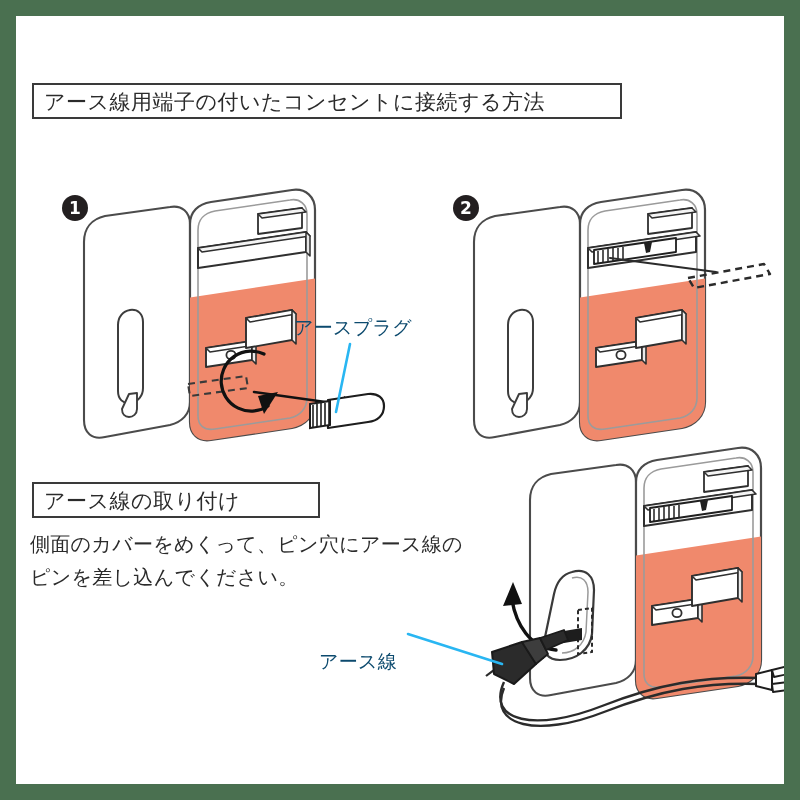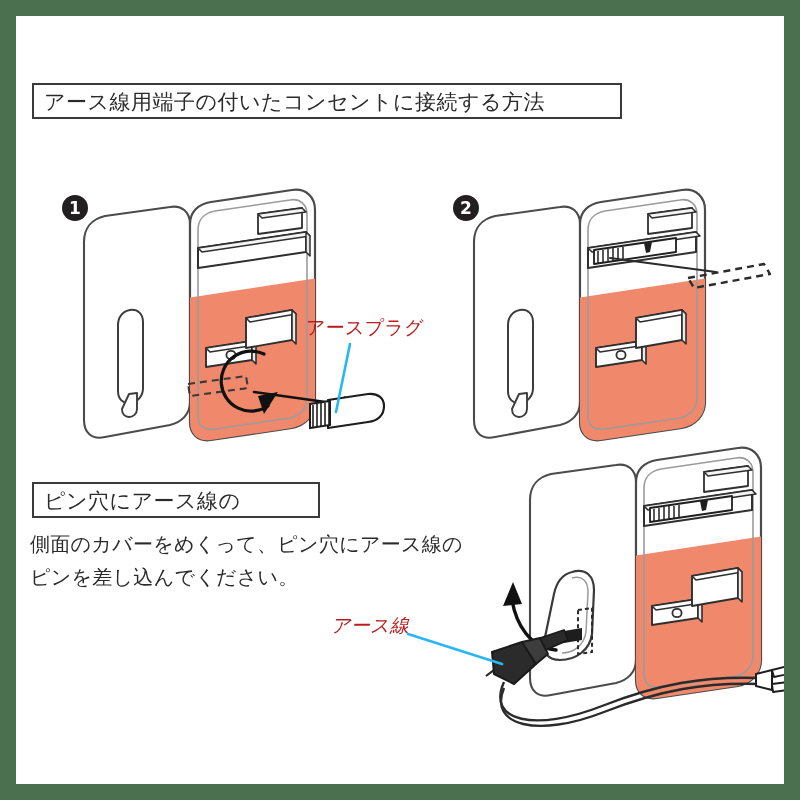--- a/index.html
+++ b/index.html
@@ -51,25 +51,25 @@
   .step-badge{
     position:absolute;width:26px;height:26px;border-radius:50%;
     background:#231f20;color:#ffffff;
     font-size:17px;font-weight:bold;line-height:26px;text-align:center;
     font-family:"DejaVu Sans",sans-serif;
   }
   #badge1{left:46px;top:179px;}
   #badge2{left:437px;top:179px;}
 
   .callout{
-    position:absolute;font-size:19px;color:#b91c1c;
-    white-space:nowrap;line-height:1;letter-spacing:0.3px;margin-left:12px;
+    position:absolute;font-size:19px;color:#0c4a6e;
+    white-space:nowrap;line-height:1;letter-spacing:0.3px;
   }
   #callout-plug{left:278px;top:302px;}
-  #callout-wire{left:303px;top:600px;font-style:italic;}
+  #callout-wire{left:303px;top:636px;}
 </style>
 </head>
 <body>
 
 <div id="page">
   <div class="inner-card">
 
     <div class="stage">
       <svg viewBox="0 0 768 768" xmlns="http://www.w3.org/2000/svg">
         <defs>
@@ -250,21 +250,21 @@
       <span>アース線用端子の付いたコンセントに接続する方法</span>
     </div>
 
 
     <div class="step-badge" id="badge1">1</div>
     <div class="step-badge" id="badge2">2</div>
 
     <div class="callout" id="callout-plug">アースプラグ</div>
 
     <div class="sec-title-box" id="title2-box">
-      <span>ピン穴にアース線の</span>
+      <span>アース線の取り付け</span>
     </div>
 
     <div class="body-line" id="desc2b">ピンを差し込んでください。</div>
     <div class="body-line" id="desc2a">側面のカバーをめくって、ピン穴にアース線の</div>
 
     <div class="callout" id="callout-wire">アース線</div>
 
   </div>
 </div>
 

